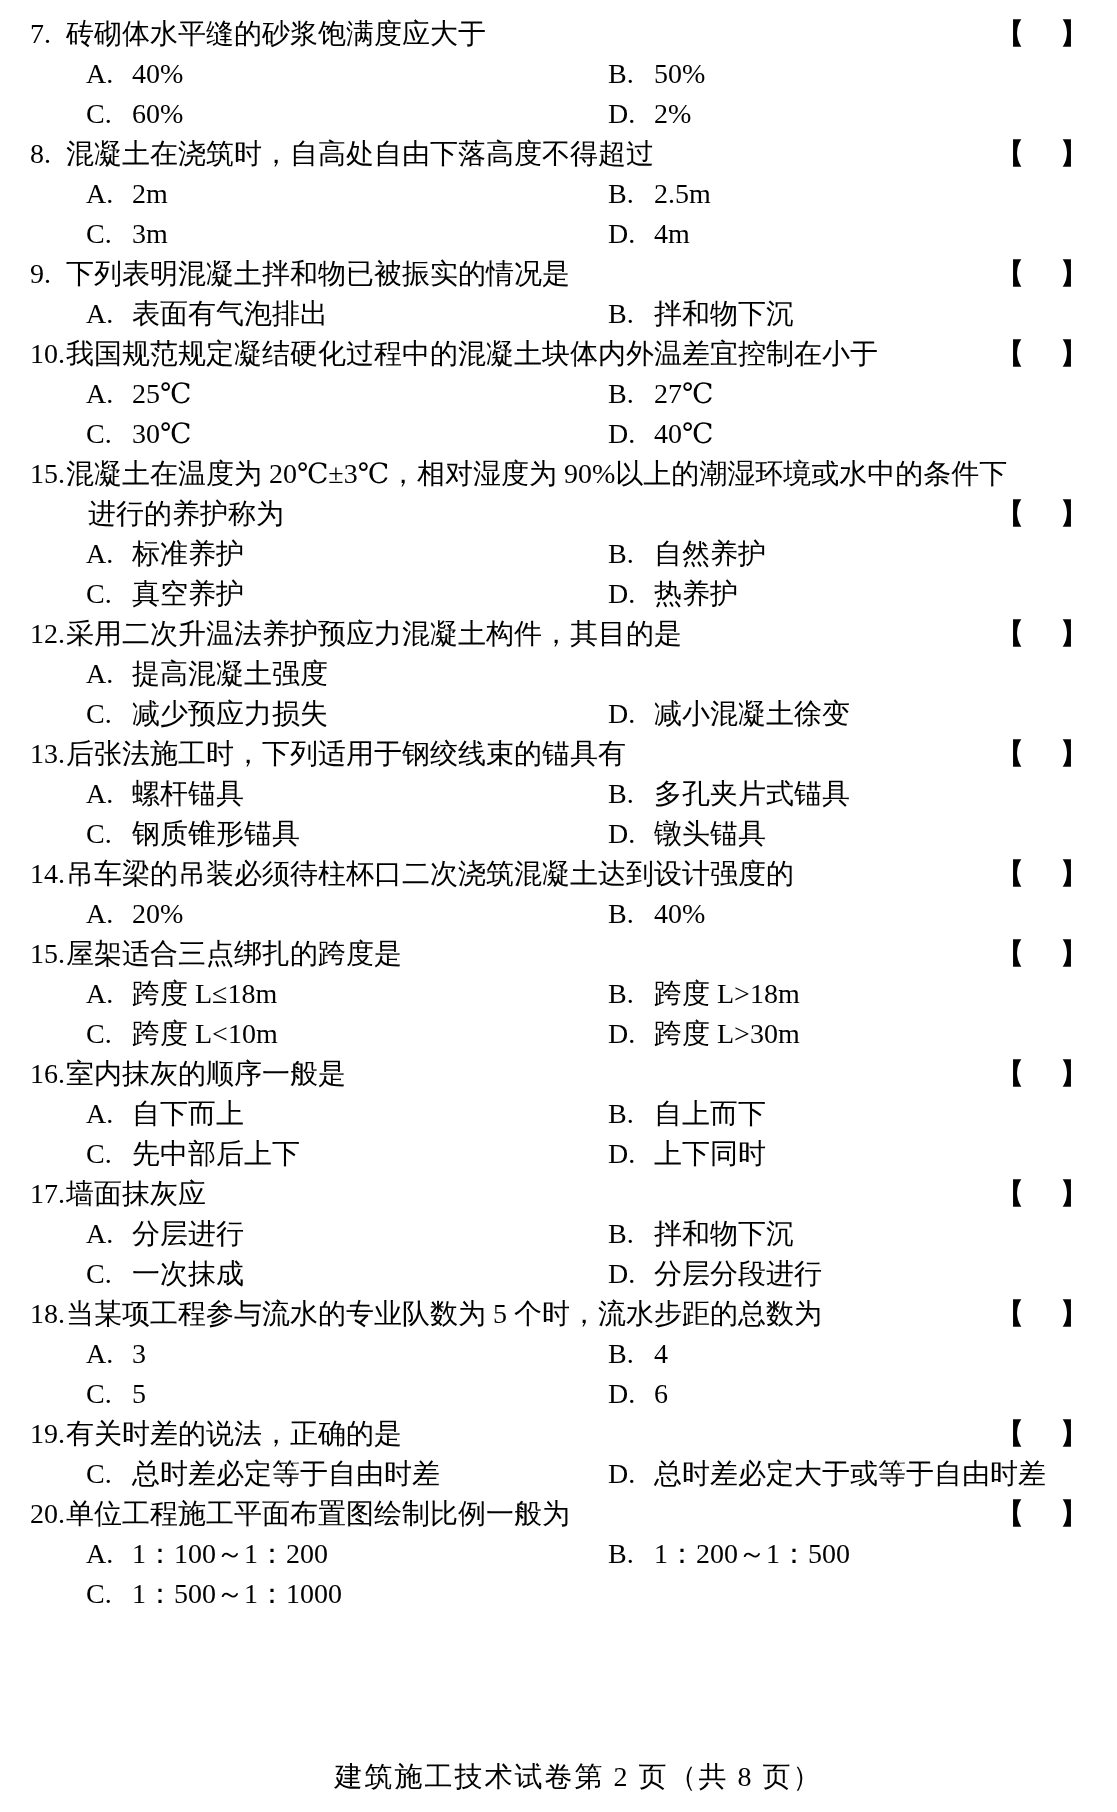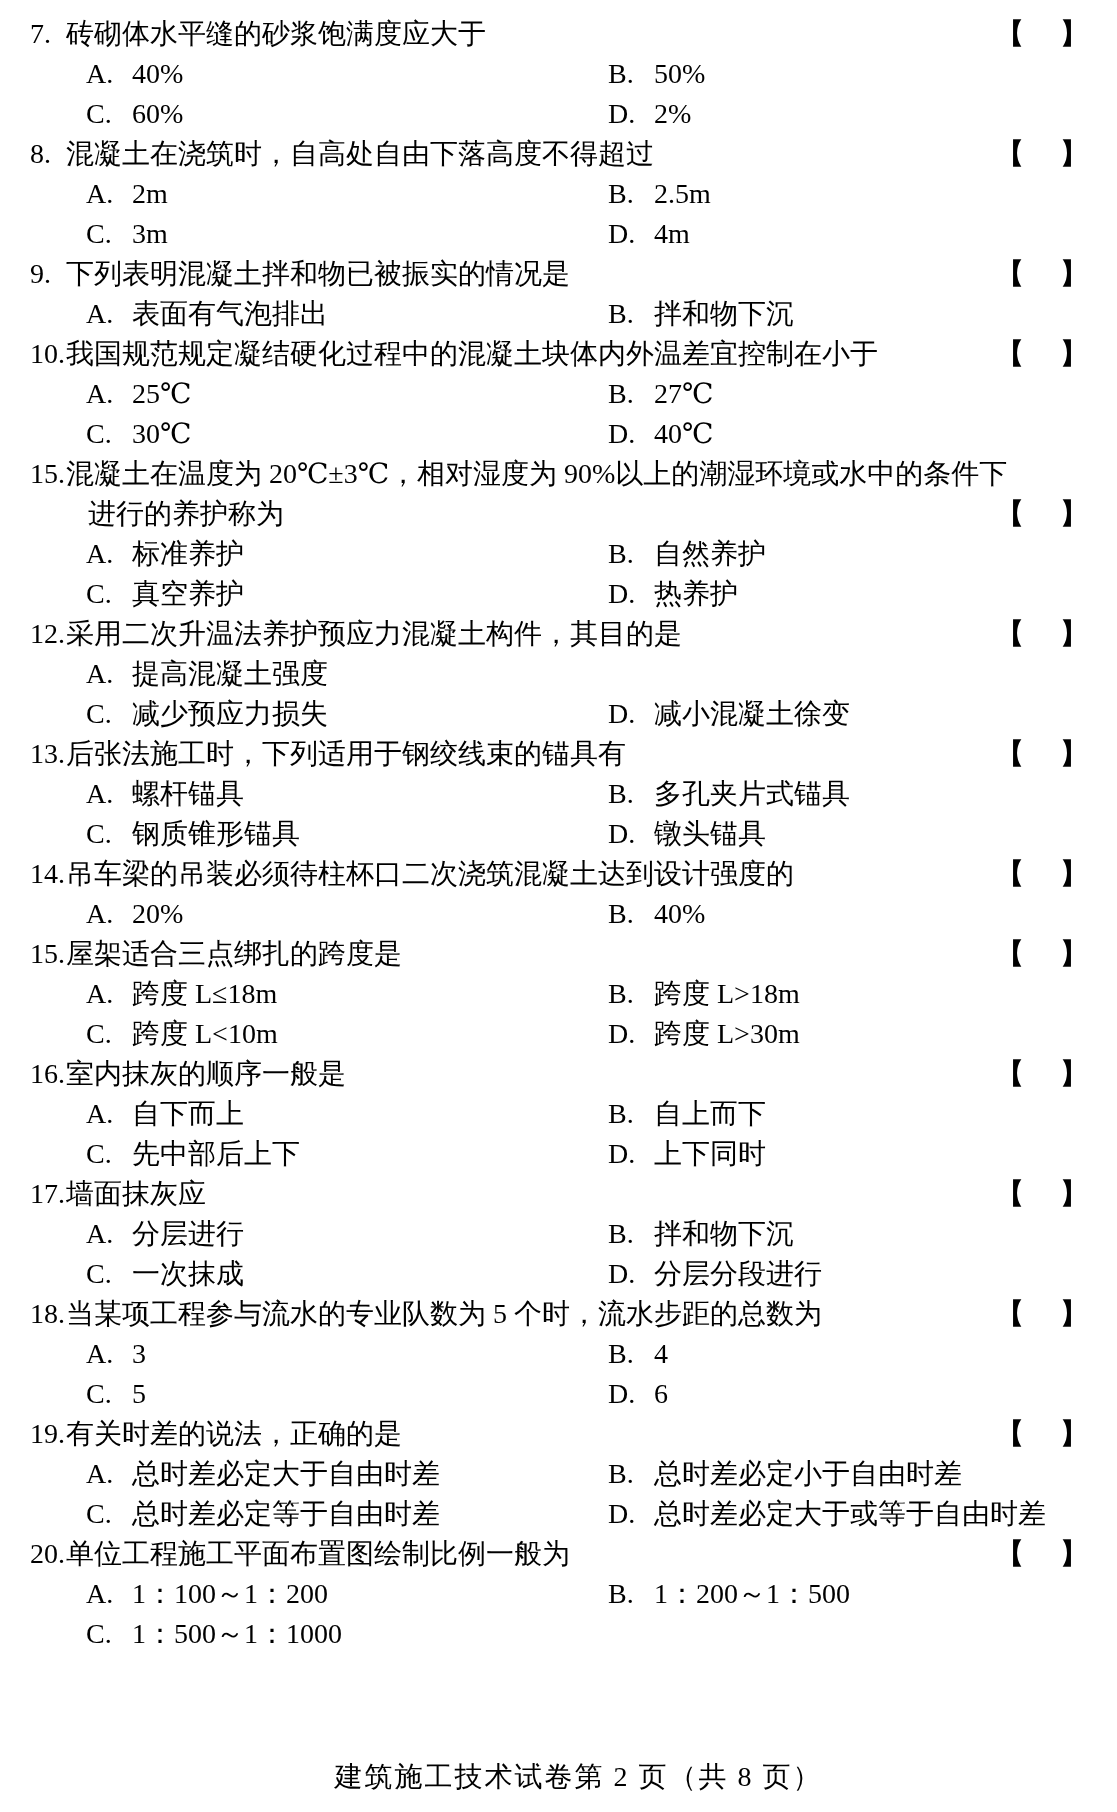--- a/index.html
+++ b/index.html
@@ -263,24 +263,20 @@
 
     <div>
       <div class="line">
         <span class="q-num">19.</span><span>有关时差的说法，正确的是</span>
         <span class="bracket">
             <span>【</span>
             <span>】</span>
           </span>
       </div>
       <div class="line">
-        <span class="opt-left"><span class="opt-label">A.</span><span>总时差必定大于自由时差</span></span>
-        <span class="opt-right"><span class="opt-label">B.</span><span>总时差必定小于自由时差</span></span>
-      </div>
-      <div class="line">
         <span class="opt-left"><span class="opt-label">C.</span><span>总时差必定等于自由时差</span></span>
         <span class="opt-right"><span class="opt-label">D.</span><span>总时差必定大于或等于自由时差</span></span>
       </div>
     </div>
 
     <div>
       <div class="line">
         <span class="q-num">20.</span><span>单位工程施工平面布置图绘制比例一般为</span>
         <span class="bracket">
             <span>【</span>

